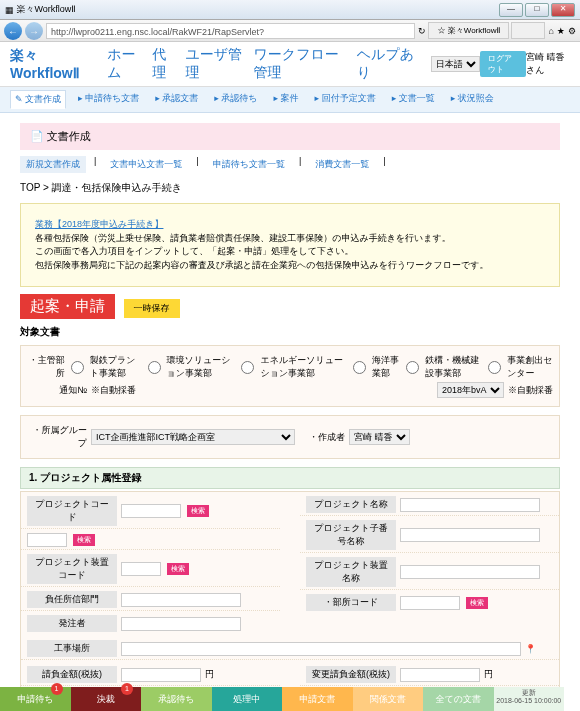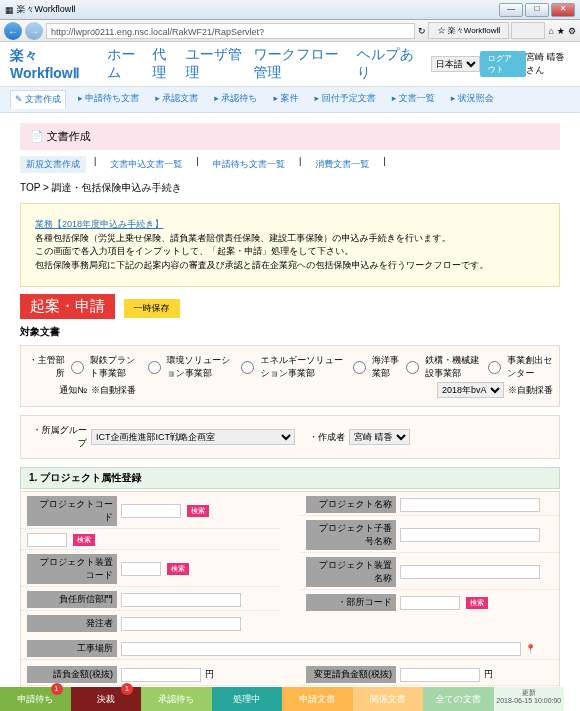--- a/index.html
+++ b/index.html
@@ -39,21 +39,21 @@
 .box{background:#fef9f5;border:1px solid #e8dcc8;padding:6px;margin-bottom:8px}
 .row{display:flex;align-items:center;gap:4px;margin:2px 0;font-size:9px}
 .lbl{width:60px;text-align:right}
 .inp{border:1px solid #ccc;height:14px;padding:0 2px;font-size:9px}
 .sel{border:1px solid #ccc;font-size:9px;height:16px}
 .chk{margin:0 2px}
 .section-title{background:#e8f4e8;padding:3px 8px;font-size:10px;font-weight:bold;margin:8px 0 2px;border:1px solid #c8dcc8}
 .grid{border:1px solid #e8dcc8;background:#fef9f5}
 .grid .row{border-bottom:1px dotted #e8dcc8;padding:2px 6px}
 .grid .row:last-child{border-bottom:none}
-.cell-l{width:90px;background:#a3a3a3;padding:2px 4px;text-align:right}
+.cell-l{width:90px;background:#e5e5e5;padding:2px 4px;text-align:center}
 .badge{background:#e73278;color:#fff;font-size:7px;padding:1px 4px;margin-left:2px}
 .bottom-tabs{display:flex;height:24px;position:fixed;bottom:0;left:0;right:16px}
 .btab{flex:1;text-align:center;line-height:24px;font-size:9px;color:#fff;position:relative}
 .bt1{background:#7cb342}.bt2{background:#7f1d1d}.bt3{background:#9ccc65}.bt4{background:#26a69a}.bt5{background:#ffb74d}.bt6{background:#ffcc80}.bt7{background:#a5d6a7}.bt8{background:#e8f5e9;color:#555;font-size:7px;line-height:1.2;padding-top:2px}
 .bbadge{position:absolute;top:-4px;right:8px;background:#e53935;color:#fff;border-radius:50%;width:12px;height:12px;font-size:7px;line-height:12px}
 .two-col{display:flex;gap:20px}
 .col{flex:1}
 </style>
 </head>
 <body>

